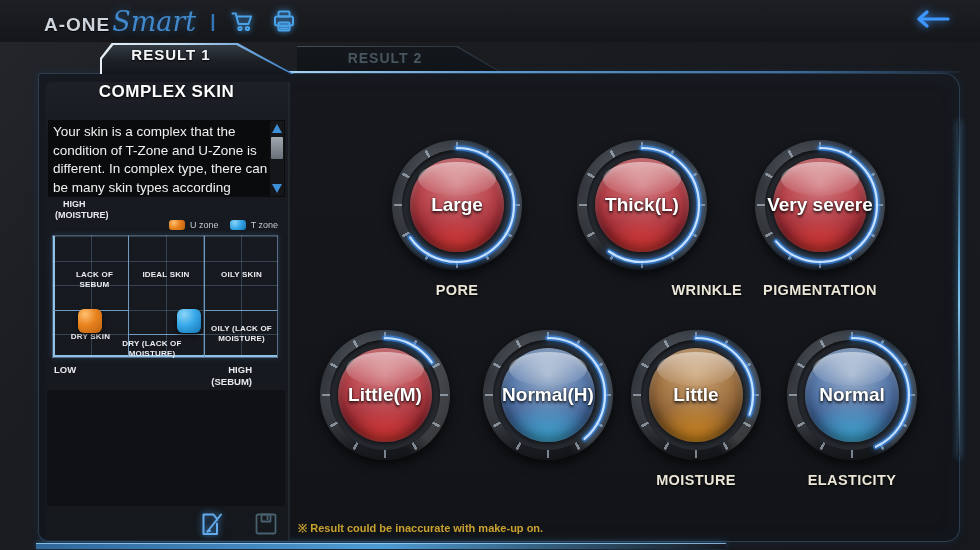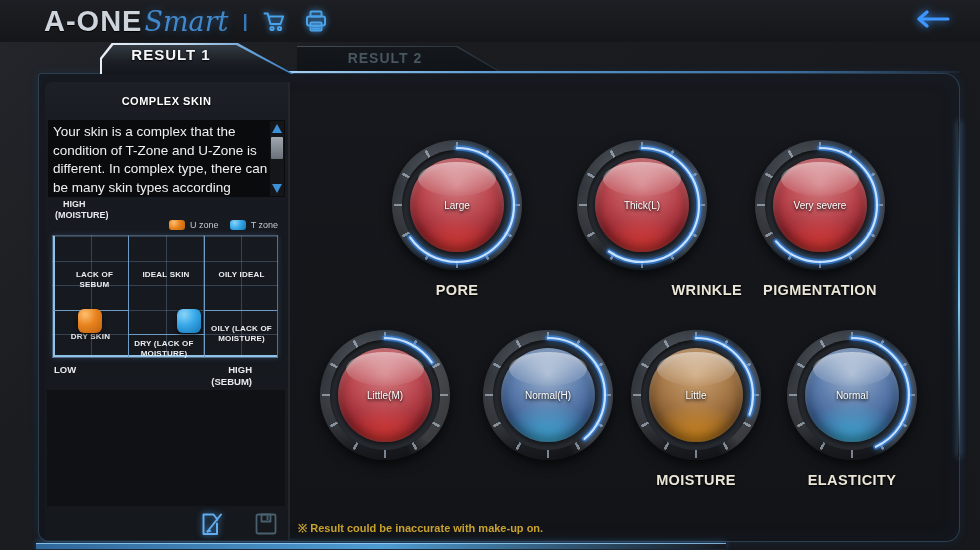--- a/index.html
+++ b/index.html
@@ -3,21 +3,21 @@
 <meta charset="utf-8">
 <style>
   html,body{margin:0;padding:0;background:#0c0d0f;}
   *{box-sizing:border-box;font-family:"Liberation Sans",sans-serif;}
   .screen{position:relative;width:980px;height:550px;overflow:hidden;
     background:linear-gradient(135deg,#24262b 0%,#1a1c20 30%,#16181c 100%);}
   
   .topbar{position:absolute;left:0;top:0;width:100%;height:42px;display:flex;align-items:center;
     background:linear-gradient(#1d1f24,#141619);}
   .brand{display:flex;align-items:baseline;margin-left:44px;}
-  .brand-main{font-size:29px;font-weight:bold;letter-spacing:1px;color:#ced4dc;text-shadow:0 1px 1px #000;}
+  .brand-main{font-size:19px;font-weight:bold;letter-spacing:1px;color:#ced4dc;text-shadow:0 1px 1px #000;}
   .brand-script{font-family:"DejaVu Serif",serif;font-style:italic;font-size:27px;color:#4189cc;
     margin-left:2px;text-shadow:0 0 8px rgba(60,140,220,.45);}
   .topbar-sep{color:#3576b8;font-size:19px;margin:0 11px 0 14px;font-weight:bold;}
   .top-icon{width:30px;height:30px;margin-right:12px;display:flex;align-items:center;justify-content:center;
     filter:drop-shadow(0 0 3px rgba(70,160,240,.85));cursor:pointer;}
   .top-icon svg{stroke:#4aa2e8;fill:none;stroke-width:2;stroke-linecap:round;stroke-linejoin:round;}
   .back-arrow{position:absolute;right:28px;top:8px;width:40px;height:22px;
     filter:drop-shadow(0 0 4px rgba(60,150,255,.9));cursor:pointer;}
   .back-arrow svg{stroke:#3d97ff;fill:none;stroke-width:3.2;stroke-linecap:round;stroke-linejoin:round;}
   
@@ -46,21 +46,21 @@
   .frame-right-glow{position:absolute;right:-1px;top:10%;height:72%;width:2px;
     background:linear-gradient(rgba(0,0,0,0),#65aede 45%,#7fc2ec 55%,rgba(0,0,0,0));
     box-shadow:0 0 6px rgba(90,170,230,.8);}
   .bottom-strip{position:absolute;left:36px;bottom:1px;width:690px;height:6px;
     background:linear-gradient(to right,#30679a,#4e9bd2 50%,rgba(60,120,170,0));
     border-top:1px solid rgba(150,210,250,.8);box-shadow:0 -1px 6px rgba(70,150,220,.4);}
   
   .left-panel{position:absolute;left:45px;top:82px;width:245px;height:458px;
     background:linear-gradient(#1d2127,#171a20 12%,#15181d);
     border-right:2px solid #22262d;border-radius:8px 0 0 0;}
-  .panel-title{margin-top:13px;text-align:center;font-size:11px;font-weight:bold;
+  .panel-title{text-align:center;font-size:17px;font-weight:bold;
     letter-spacing:.5px;color:#ffffff;text-shadow:0 1px 2px #000;}
   .desc-box{position:absolute;left:3px;right:3px;top:38px;height:77px;background:#0a0b0d;}
   .desc-text{position:absolute;left:5px;top:3px;width:216px;font-size:13.5px;line-height:18.5px;color:#f1f1f1;}
   .scrollbar{position:absolute;right:1px;top:1px;width:14px;bottom:1px;background:#14161a;}
   .scroll-up,.scroll-down{position:absolute;left:2px;width:0;height:0;cursor:pointer;
     border-left:5px solid transparent;border-right:5px solid transparent;}
   .scroll-up{top:3px;border-bottom:9px solid #3d8fd6;}
   .scroll-down{bottom:3px;border-top:9px solid #3d8fd6;}
   .scroll-thumb{position:absolute;left:1px;top:16px;width:12px;height:22px;cursor:pointer;
     background:linear-gradient(#a2a8b0,#696f78);border-radius:1px;}
@@ -115,21 +115,21 @@
     radial-gradient(circle at 50% 28%,#d17a80 0%,#bc4a52 40%,#97232c 74%,#6e1018 100%);}
   .face-blue{background:
     radial-gradient(circle at 50% 118%,rgba(70,215,255,.95) 0%,rgba(70,215,255,0) 48%),
     radial-gradient(circle at 50% 28%,#9db1cc 0%,#5f7fae 40%,#35598f 74%,#1d3560 100%);}
   .face-orange{background:
     radial-gradient(circle at 50% 118%,rgba(255,165,25,.95) 0%,rgba(255,165,25,0) 48%),
     radial-gradient(circle at 50% 28%,#c9a173 0%,#a97b4b 40%,#7d5226 74%,#4f2f10 100%);}
   .gloss{position:absolute;left:26px;right:26px;top:22px;height:34px;border-radius:50%;
     background:linear-gradient(rgba(255,255,255,.5),rgba(255,255,255,.04));}
   .gauge-value{position:absolute;inset:0;display:flex;align-items:center;justify-content:center;
-    font-size:10px;font-weight:normal;color:#fff;text-shadow:0 2px 3px rgba(0,0,0,.8),0 0 2px rgba(0,0,0,.6);}
+    font-size:19px;font-weight:bold;color:#fff;text-shadow:0 2px 3px rgba(0,0,0,.8),0 0 2px rgba(0,0,0,.6);}
   .gauge-label{margin-top:12px;font-size:14.5px;font-weight:bold;letter-spacing:.4px;color:#ece6d8;
     text-shadow:0 1px 2px #000;}
   .note{position:absolute;left:298px;top:520px;font-size:11px;font-weight:bold;color:#c9a22e;}
 </style>
 </head>
 <body>
 
 <div class="screen">
 
   <div class="topbar">
@@ -202,23 +202,23 @@
 
     <div class="grid">
       <div class="gmaj-v" style="left:75px;"></div>
       <div class="gmaj-v" style="left:151px;"></div>
       <div class="gmaj-h" style="left:0;width:75px;top:74px;"></div>
       <div class="gmaj-h" style="left:151px;right:0;top:74px;"></div>
       <div class="gmaj-h" style="left:75px;width:76px;top:98px;"></div>
 
       <div class="zone-label" style="left:0;width:75px;top:34px;padding-left:8px;">LACK OF SEBUM</div>
       <div class="zone-label" style="left:75px;width:76px;top:34px;">IDEAL  SKIN</div>
-      <div class="zone-label" style="left:151px;width:75px;top:34px;">OILY IDEAL</div>
+      <div class="zone-label" style="left:151px;width:75px;top:34px;">OILY SKIN</div>
       <div class="zone-label" style="left:0;width:75px;top:96px;">DRY SKIN</div>
-      <div class="zone-label" style="left:75px;width:72px;top:103px;">DRY (LACK OF MOISTURE)</div>
+      <div class="zone-label" style="left:63px;width:72px;top:103px;">DRY (LACK OF MOISTURE)</div>
       <div class="zone-label" style="left:151px;width:75px;top:88px;">OILY (LACK OF MOISTURE)</div>
 
       <div class="marker marker-u" style="left:25px;top:73px;"></div>
       <div class="marker marker-t" style="left:124px;top:73px;"></div>
     </div>
 
     <div class="axis-low">LOW</div>
     <div class="axis-high">
       <div>HIGH</div>
       <div>(SEBUM)</div>

